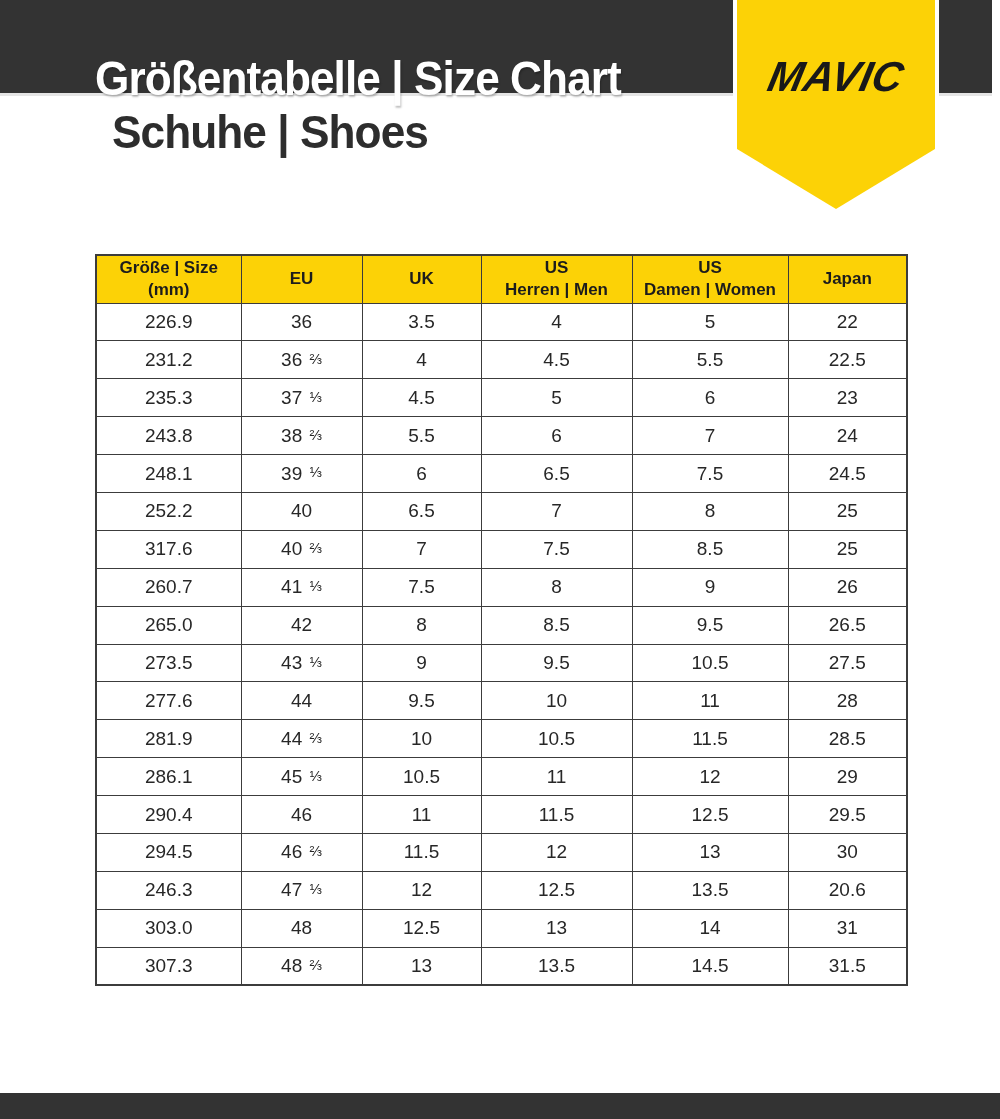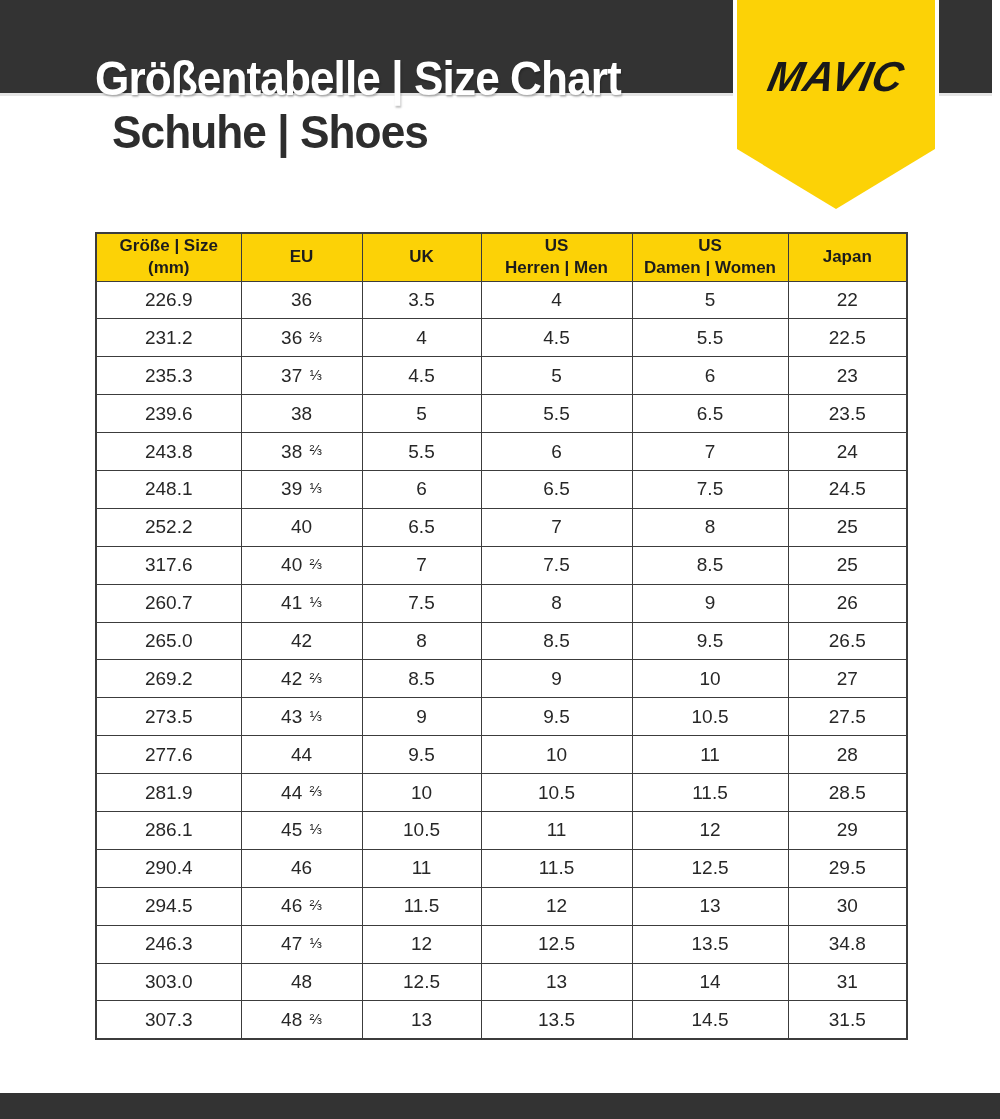--- a/index.html
+++ b/index.html
@@ -47,21 +47,21 @@
   .brand-logo {
     position:absolute; left:737px; top:56px;
     width:198px;
     text-align:center;
     color:#191919;
     font-size:42px; font-weight:bold; font-style:italic;
     letter-spacing:0.5px; line-height:1;
     transform:skewX(-12deg);
   }
   table.size-table {
-    position:absolute; left:95px; top:232px;
+    position:absolute; left:95px; top:254px;
     width:811px;
     border-collapse:collapse;
     table-layout:fixed;
     border:2px solid var(--border_dark);
     padding-left:7px;
   }
   table.size-table th {
     background:var(--brand_yellow);
     border:1px solid var(--border_dark);
     height:48px;
@@ -158,28 +158,20 @@
         </tr>
         <tr>
           <td>235.3</td>
           <td>37 <span class="frac">⅓</span></td>
           <td>4.5</td>
           <td>5</td>
           <td>6</td>
           <td>23</td>
         </tr>
         <tr>
-          <td>239.6</td>
-          <td>38</td>
-          <td>5</td>
-          <td>5.5</td>
-          <td>6.5</td>
-          <td>23.5</td>
-        </tr>
-        <tr>
           <td>243.8</td>
           <td>38 <span class="frac">⅔</span></td>
           <td>5.5</td>
           <td>6</td>
           <td>7</td>
           <td>24</td>
         </tr>
         <tr>
           <td>248.1</td>
           <td>39 <span class="frac">⅓</span></td>
@@ -214,28 +206,20 @@
         </tr>
         <tr>
           <td>265.0</td>
           <td>42</td>
           <td>8</td>
           <td>8.5</td>
           <td>9.5</td>
           <td>26.5</td>
         </tr>
         <tr>
-          <td>269.2</td>
-          <td>42 <span class="frac">⅔</span></td>
-          <td>8.5</td>
-          <td>9</td>
-          <td>10</td>
-          <td>27</td>
-        </tr>
-        <tr>
           <td>273.5</td>
           <td>43 <span class="frac">⅓</span></td>
           <td>9</td>
           <td>9.5</td>
           <td>10.5</td>
           <td>27.5</td>
         </tr>
         <tr>
           <td>277.6</td>
           <td>44</td>
@@ -275,21 +259,21 @@
           <td>12</td>
           <td>13</td>
           <td>30</td>
         </tr>
         <tr>
           <td>246.3</td>
           <td>47 <span class="frac">⅓</span></td>
           <td>12</td>
           <td>12.5</td>
           <td>13.5</td>
-          <td>34.8</td>
+          <td>20.6</td>
         </tr>
         <tr>
           <td>303.0</td>
           <td>48</td>
           <td>12.5</td>
           <td>13</td>
           <td>14</td>
           <td>31</td>
         </tr>
         <tr>

